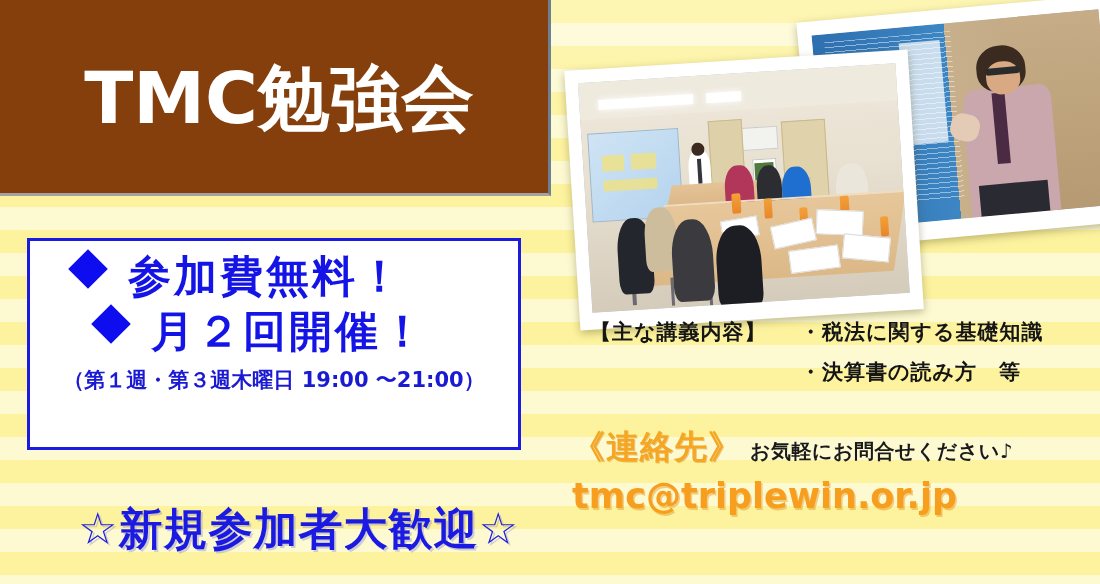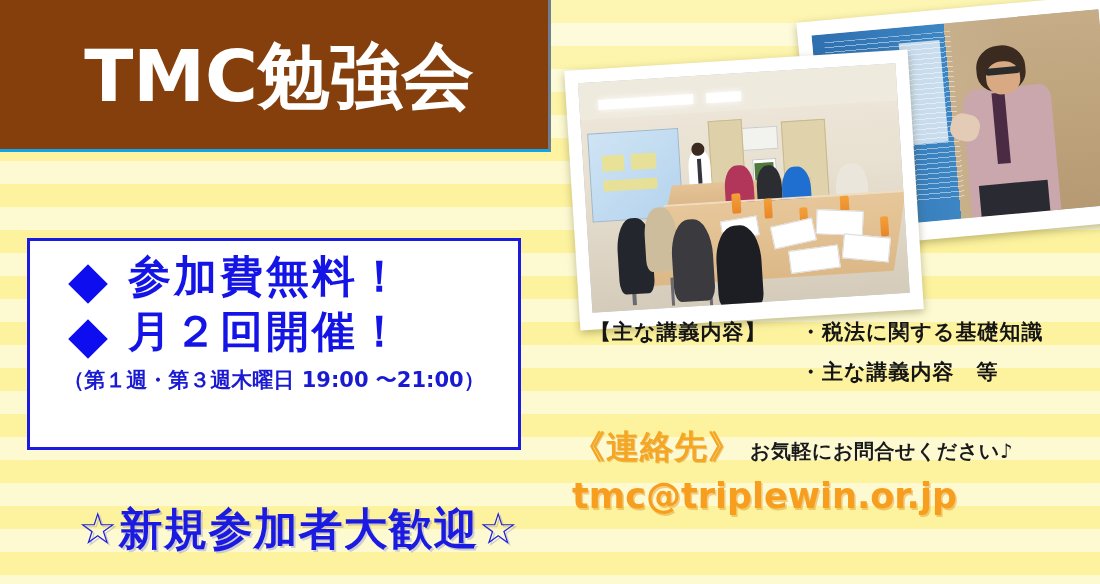--- a/index.html
+++ b/index.html
@@ -39,24 +39,24 @@
     inset: 0;
     background: linear-gradient(to bottom, rgba(255,255,255,0.22), rgba(255,255,255,0) 30%);
   }
 
   
   .title-banner {
     position: absolute;
     left: 0px;
     top: 0px;
     width: 551px;
-    height: 152px;
+    height: 196px;
     background: #853f0c;
     border-right: 3px solid #6d7f90;
-    border-bottom: 3px solid #0ea5e9;
+    border-bottom: 3px solid #a3a3a3;
     box-sizing: border-box;
     z-index: 3;
     display: flex;
     flex-direction: row;
     justify-content: center;
     align-items: center;
   }
   .title-main {
     color: #ffffff;
     font-size: 72px;
@@ -272,28 +272,28 @@
     width: 494px;
     height: 212px;
     background: #ffffff;
     border: 3px solid #1a1ae0;
     box-sizing: border-box;
     z-index: 5;
     padding: 14px 0 0 0;
   }
   .bullet-line {
     display: flex;
-    align-items: flex-end;
+    align-items: flex-start;
     color: #1414e6;
     font-weight: bold;
     white-space: nowrap;
     padding-left: 44px;
     line-height: 1;
   }
-  .bullet-line + .bullet-line { margin-top: 12px; }
+  .bullet-line + .bullet-line { margin-top: 12px; margin-left: 23px; }
   .bullet-diamond {
     display: inline-block;
     width: 28px;
     height: 28px;
     background: #0d0df0;
     transform: rotate(45deg);
     margin-right: 26px;
     flex: none;
   }
   .bullet-text {
@@ -481,21 +481,21 @@
     <div class="schedule-note">（第１週・第３週木曜日 19:00 〜21:00）</div>
   </div>
 
   <div class="welcome-line">☆新規参加者大歓迎☆</div>
 
   <div class="curriculum">
     <div class="cur-row">
       <div class="cur-heading">【主な講義内容】</div>
       <div class="cur-items">
         <div class="cur-item">・税法に関する基礎知識</div>
-        <div class="cur-item">・主な講義内容　等</div>
+        <div class="cur-item">・決算書の読み方　等</div>
       </div>
     </div>
   </div>
 
   <div class="contact">
     <div class="contact-row">
       <span class="contact-label">《連絡先》</span>
       <span class="contact-note">お気軽にお問合せください♪</span>
     </div>
     <div class="contact-email">tmc@triplewin.or.jp</div>

